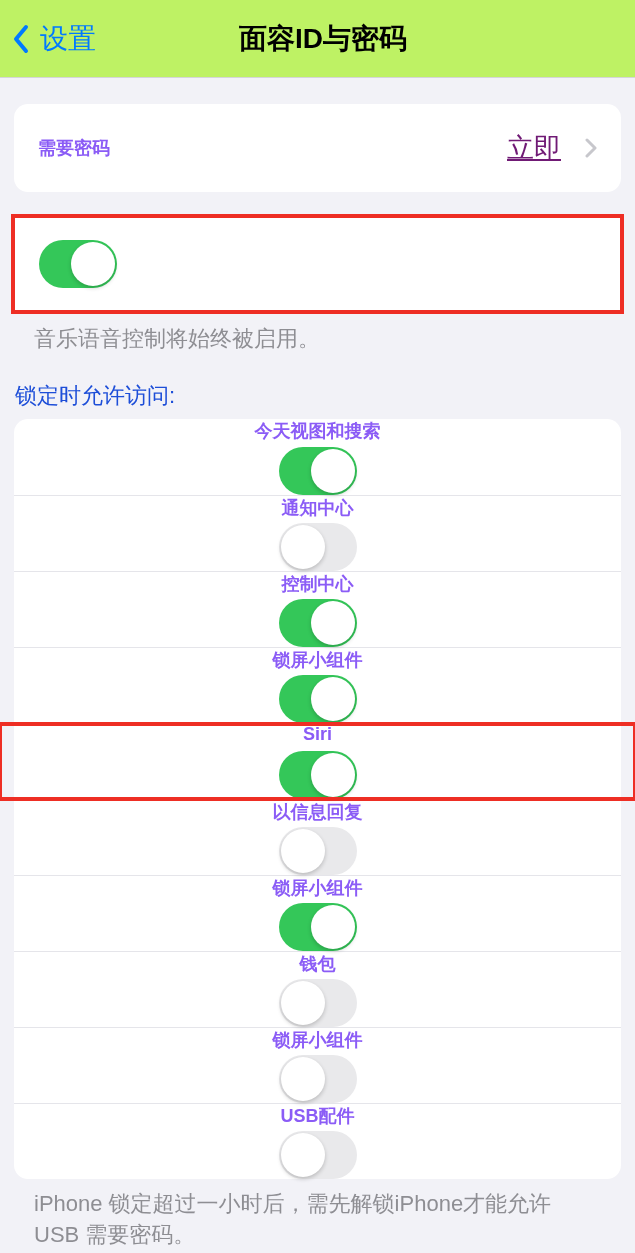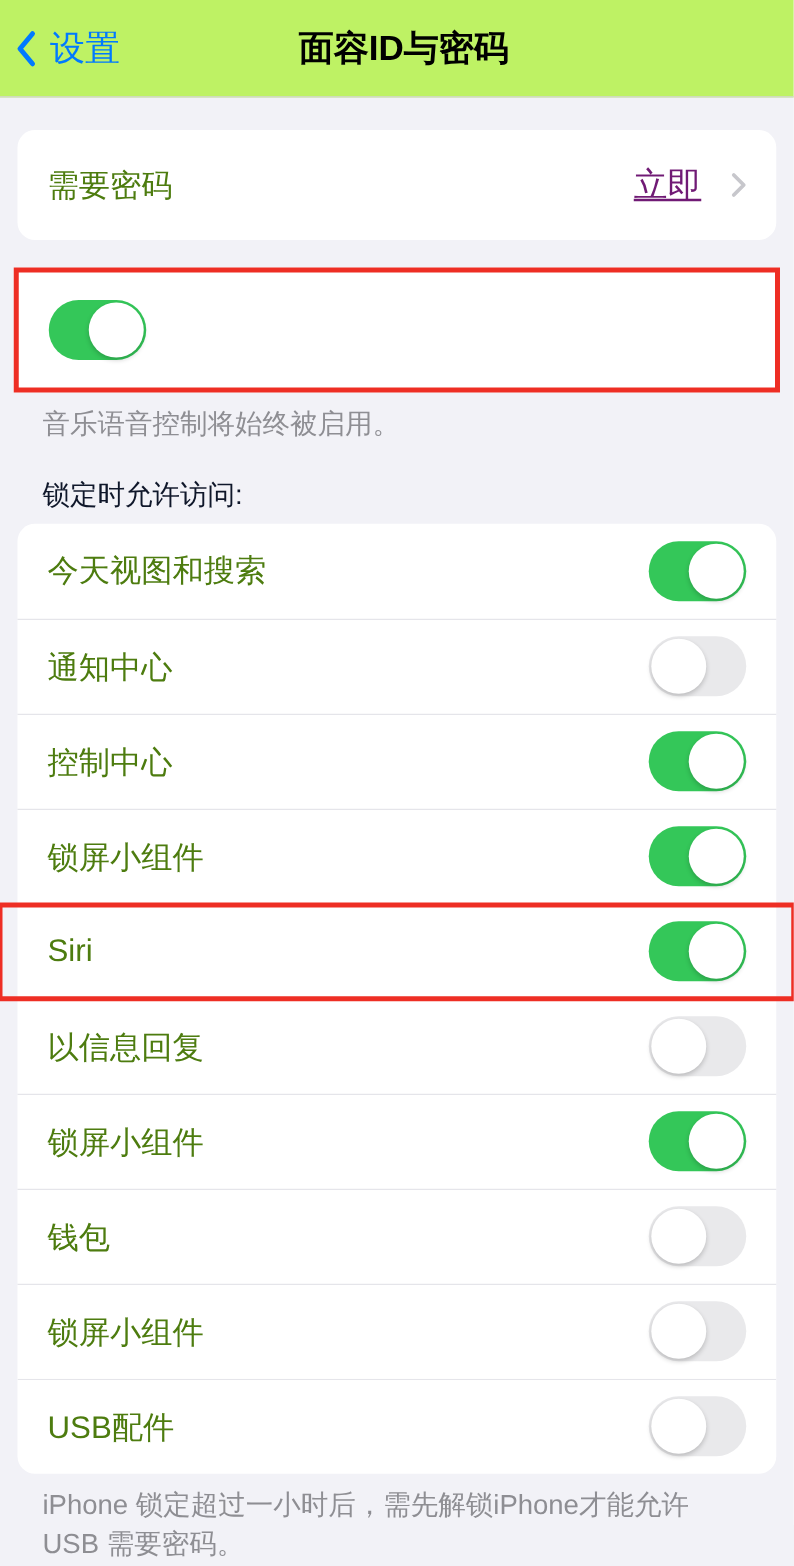--- a/index.html
+++ b/index.html
@@ -66,22 +66,23 @@
       align-items: center;
       justify-content: space-between;
       min-height: 76px;
       padding: 0 24px;
       border-top: 1px solid #e5e5ea;
     }
     .row:first-child {
       border-top: none;
     }
     .row-label {
-      font-size: 25px;
-      color: #4d7c0f;
+      font-size: 18px;
+      color: #8b5cf6;
+      font-weight: bold;
     }
     .row-value {
       font-size: 27px;
       color: #701a75;
       margin-right: 24px;
       text-decoration: underline;
     }
     .row-right {
       display: flex;
       align-items: center;
@@ -119,23 +120,23 @@
     .toggle.off .knob {
       left: 2px;
     }
     .footer-text {
       padding: 10px 34px 0;
       font-size: 22px;
       color: #8e8e93;
       line-height: 1.4;
     }
     .header-text {
-      padding: 26px 34px 8px;
+      padding: 26px 15px 8px;
       font-size: 22px;
-      color: #0f172a;
+      color: #1d4ed8;
     }
     .highlight-box {
       border: 4px solid #ee2e24;
       margin: 22px 11px 0;
       background: #fff;
     }
     .highlight-box .row {
       border-top: none;
       min-height: 92px;
       padding: 0 24px;
@@ -155,20 +156,21 @@
       pointer-events: none;
     }
     .group-with-highlight {
       margin: 0 14px;
       background: #fff;
       border-radius: 14px;
       overflow: visible;
     }
     .group-with-highlight .row {
       padding: 0 24px;
+      flex-direction: column;
     }
     .group-with-highlight .row:first-child {
       border-top-left-radius: 14px;
       border-top-right-radius: 14px;
       border-top: none;
     }
     .group-with-highlight .row:last-child {
       border-bottom-left-radius: 14px;
       border-bottom-right-radius: 14px;
     }

